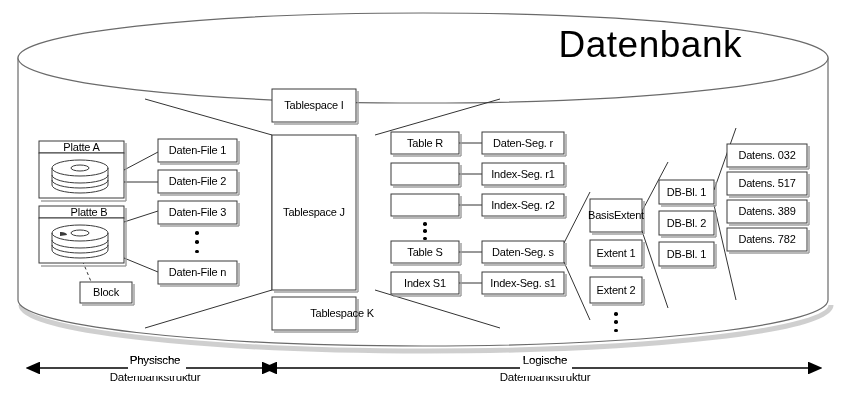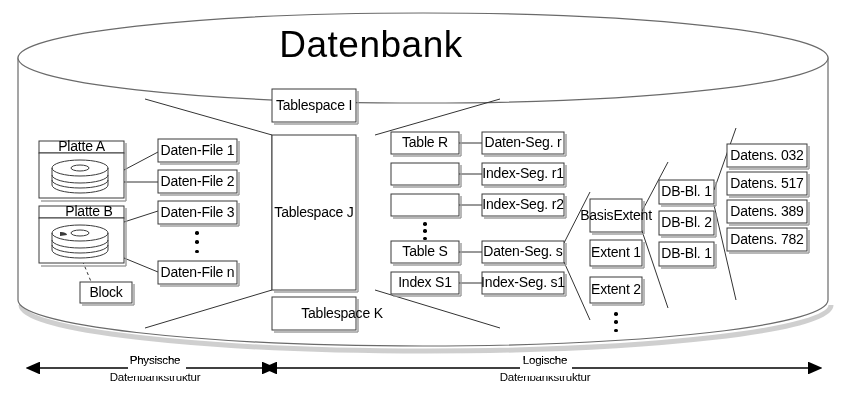--- a/index.html
+++ b/index.html
@@ -25,21 +25,21 @@
     font-family: "Liberation Sans", sans-serif;
     color: #000;
     white-space: nowrap;
     pointer-events: none;
   }
   .boxlabel {
     display: flex;
     align-items: center;
     justify-content: center;
     text-align: center;
-    font-size: 14px;
+    font-size: 11px;
     line-height: 1.12;
     letter-spacing: -0.2px;
   }
   .title {
     font-size: 37px;
     letter-spacing: 0.5px;
     font-weight: 400;
   }
   .axis-label {
     font-size: 11.5px;
@@ -319,21 +319,21 @@
         </g>
       </g>
     </g>
 
     <g stroke="#000" stroke-width="1.6">
       <line x1="40" y1="368" x2="262" y2="368" marker-start="url(#arrL)" marker-end="url(#arrR)"></line>
       <line x1="277" y1="368" x2="808" y2="368" marker-start="url(#arrL)" marker-end="url(#arrR)"></line>
     </g>
   </svg>
 
-  <div class="lbl title" style="left:0;top:24px;width:742px;text-align:center;">Datenbank</div>
+  <div class="lbl title" style="left:0;top:24px;width:742px;text-align:right;">Datenbank</div>
 
   <div class="lbl boxlabel" style="left:39px;top:141px;width:85px;height:12px;">Platte A</div>
   <div class="lbl boxlabel" style="left:39px;top:206px;width:100px;height:12px;">Platte B</div>
 
   <div class="lbl boxlabel" style="left:80px;top:282px;width:52px;height:21px;">Block</div>
 
   <div class="lbl boxlabel" style="left:158px;top:139px;width:79px;height:23px;">Daten-File 1</div>
   <div class="lbl boxlabel" style="left:158px;top:170px;width:79px;height:23px;">Daten-File 2</div>
   <div class="lbl boxlabel" style="left:158px;top:201px;width:79px;height:23px;">Daten-File 3</div>
   <div class="lbl boxlabel" style="left:158px;top:261px;width:79px;height:23px;">Daten-File n</div>

